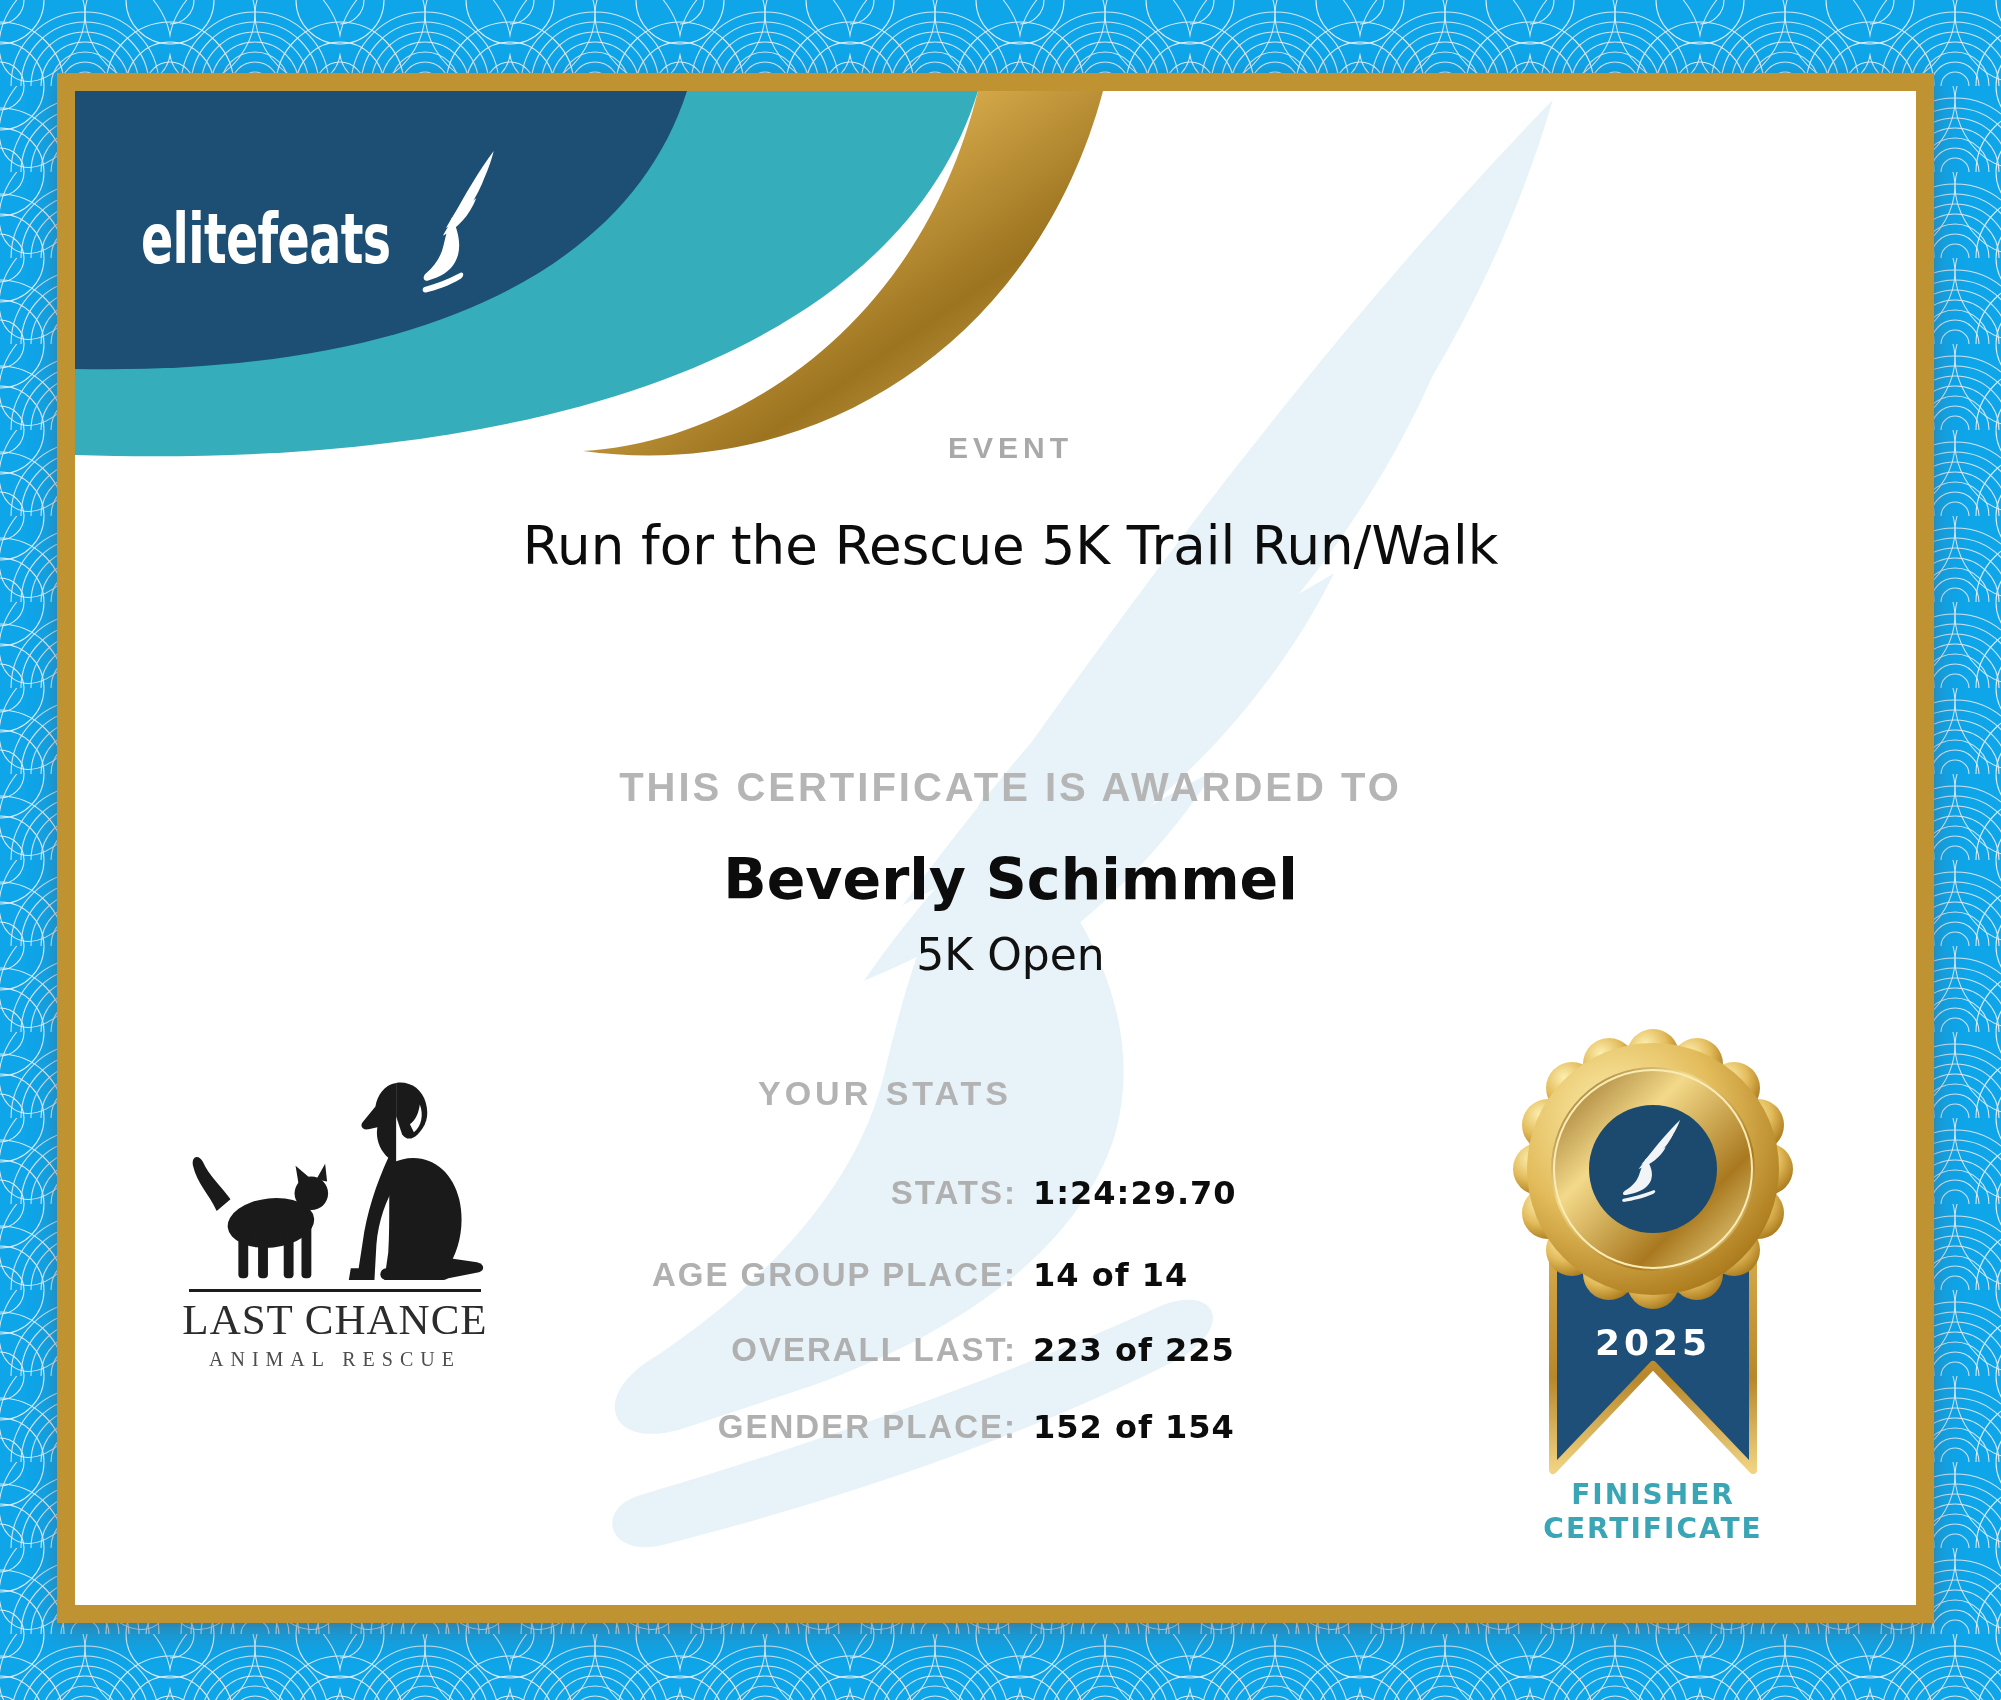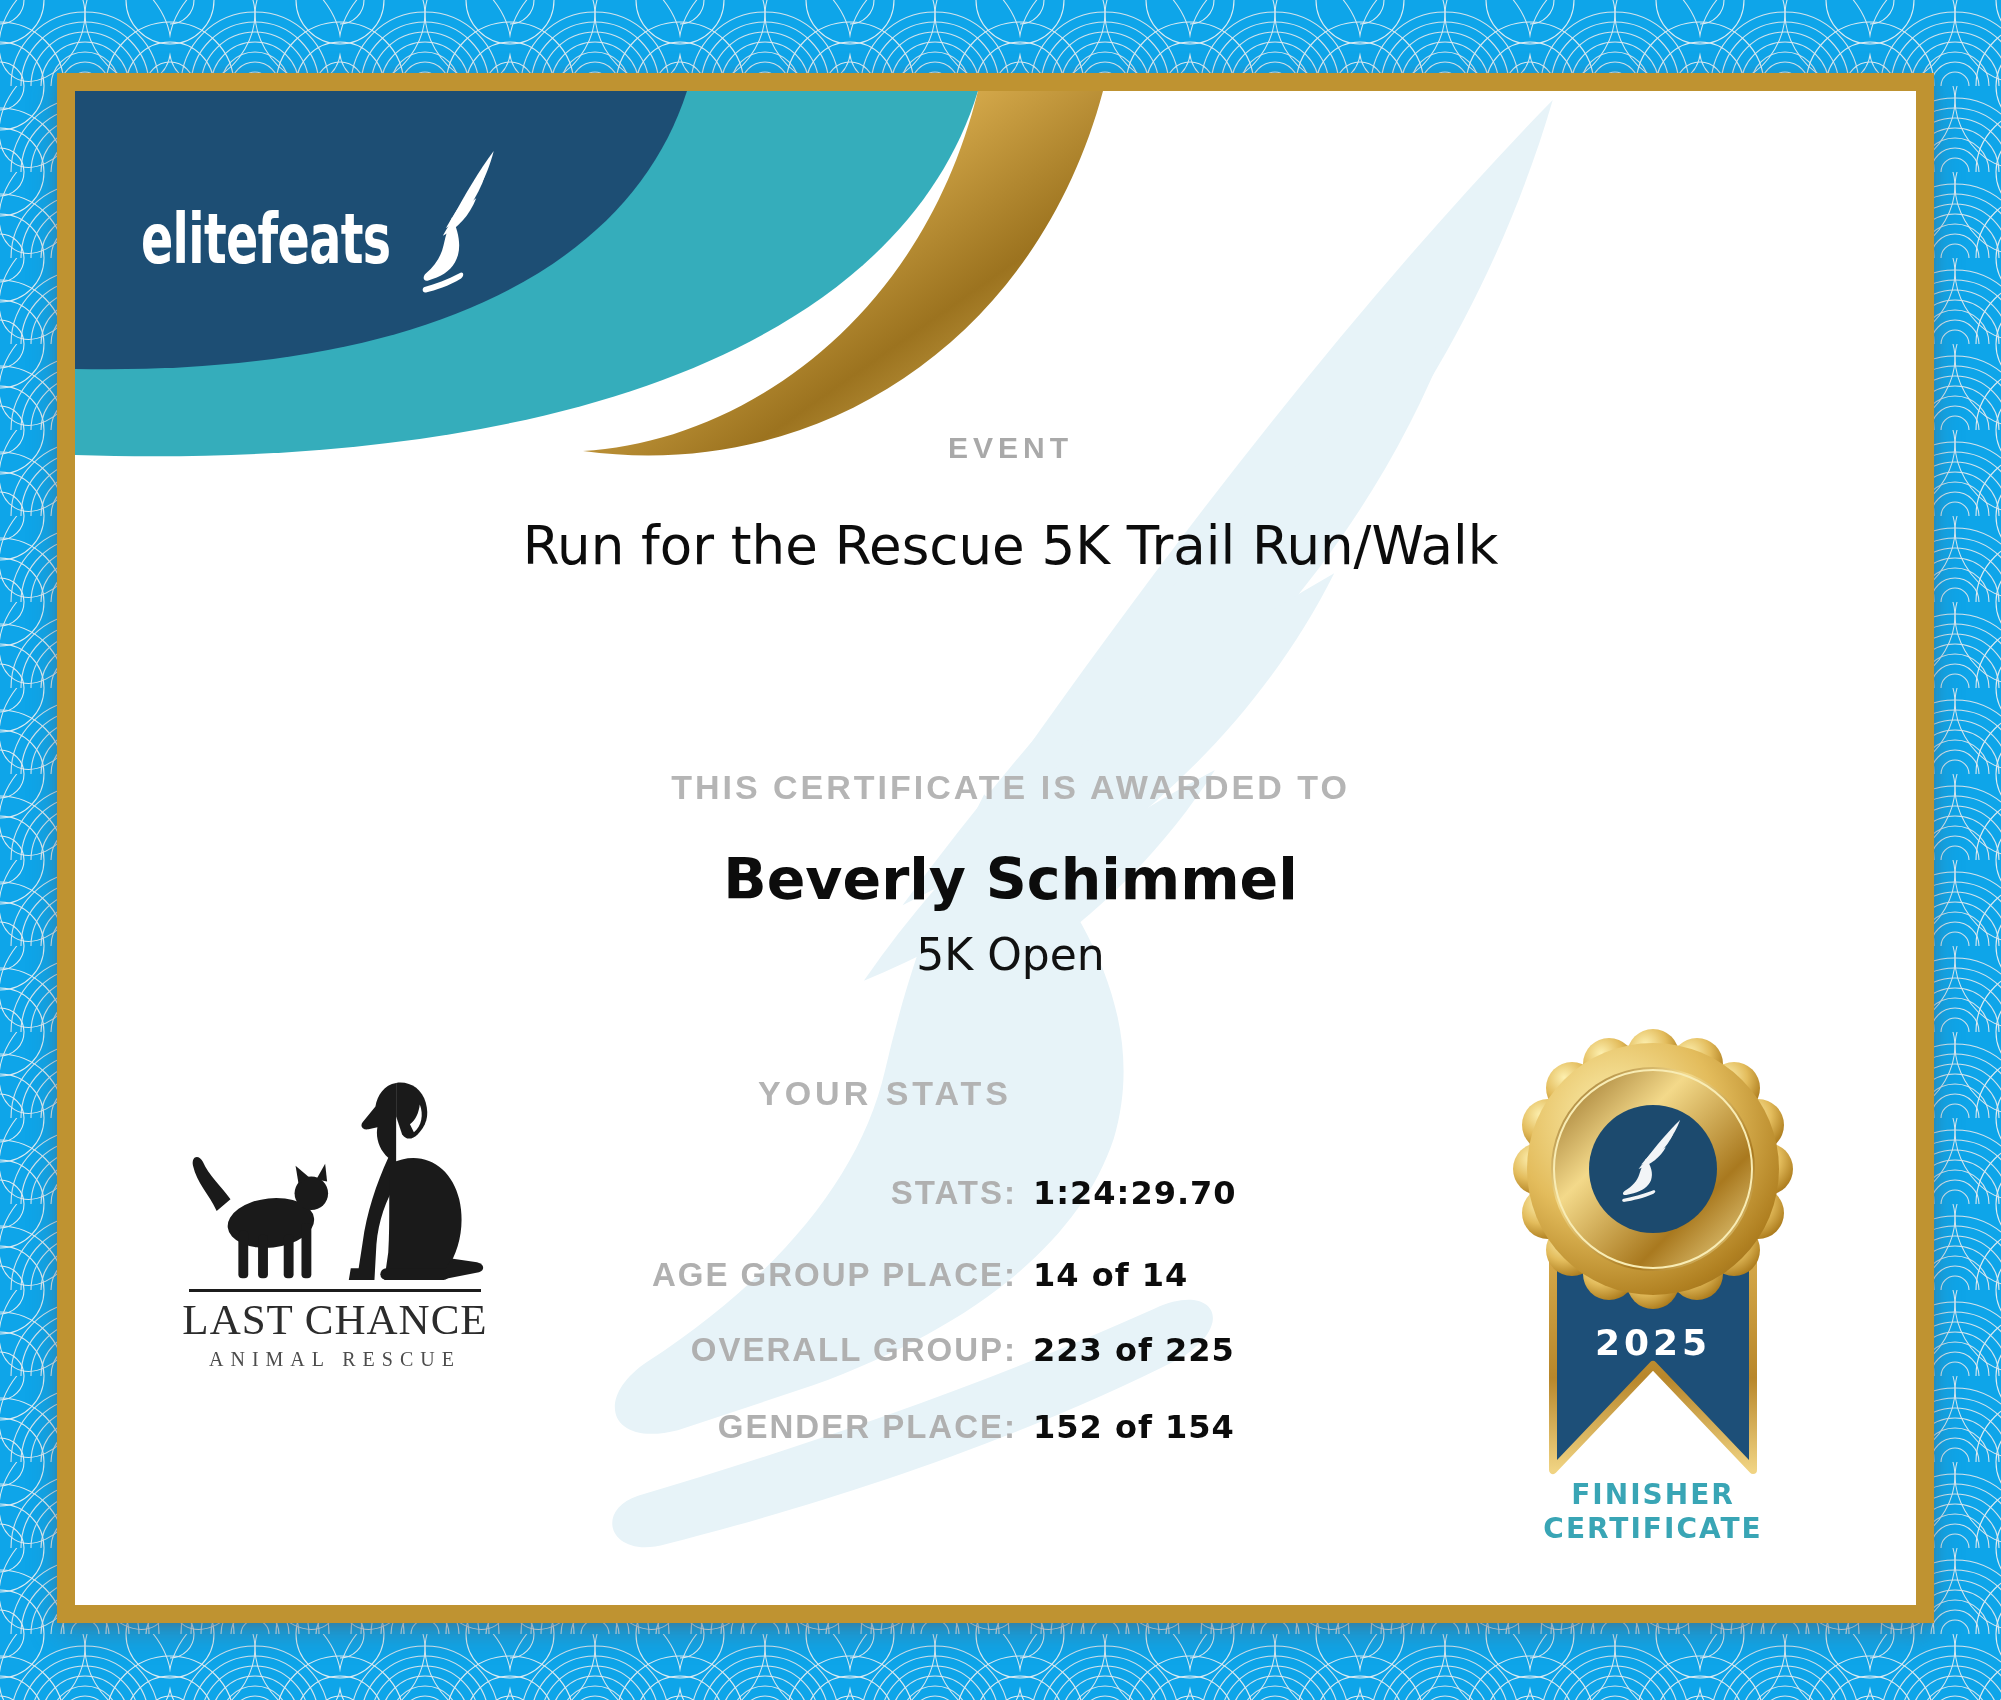--- a/index.html
+++ b/index.html
@@ -14,21 +14,21 @@
   .brand{position:absolute;left:66px;top:86px;display:flex;align-items:center;}
   .brand-text{color:#ffffff;font-weight:bold;font-size:70px;letter-spacing:-1px;
         transform:scaleX(.68);transform-origin:left center;white-space:nowrap;}
   .brand-shoe{width:76px;height:150px;margin-left:-88px;margin-top:-26px;}
   .content{position:absolute;left:15px;top:0;width:1841px;height:1514px;}
   .cline{position:absolute;left:0;width:100%;text-align:center;white-space:nowrap;}
   .event-label{top:340px;font-family:"Liberation Sans",sans-serif;font-weight:bold;
         font-size:30px;line-height:34px;letter-spacing:5px;color:#a9a9a9;}
   .event-title{top:424px;font-size:53px;line-height:62px;font-weight:normal;color:#0c0c0c;letter-spacing:0px;}
   .intro{top:676px;font-family:"Liberation Sans",sans-serif;font-weight:bold;
-        font-size:34px;line-height:40px;letter-spacing:3px;color:#b5b5b5;}
+        font-size:40px;line-height:40px;letter-spacing:3px;color:#b5b5b5;}
   .name{top:753px;font-size:57px;line-height:70px;font-weight:bold;color:#0c0c0c;}
   .division{top:838px;font-size:44px;line-height:52px;color:#111;}
   .stats-heading{position:absolute;left:0;top:982px;width:1590px;text-align:center;
         font-family:"Liberation Sans",sans-serif;font-weight:bold;font-size:34px;line-height:40px;
         letter-spacing:4px;color:#b3b3b3;white-space:nowrap;}
   .stat-row{position:absolute;left:0;width:927px;text-align:right;white-space:nowrap;
         font-family:"Liberation Sans",sans-serif;font-weight:bold;font-size:33px;line-height:40px;
         letter-spacing:2px;color:#b0b0b0;}
   .stat-value{position:absolute;left:943px;top:0;text-align:left;color:#0c0c0c;
         font-family:"DejaVu Sans",sans-serif;font-weight:bold;font-size:32px;letter-spacing:1px;}
@@ -134,21 +134,21 @@
 
       <div class="stat-row" style="top:1082px">
         <span>STATS:</span>
         <span class="stat-value">1:24:29.70</span>
       </div>
       <div class="stat-row" style="top:1164px">
         <span>AGE GROUP PLACE:</span>
         <span class="stat-value">14 of 14</span>
       </div>
       <div class="stat-row" style="top:1239px">
-        <span>OVERALL GROUP:</span>
+        <span>OVERALL LAST:</span>
         <span class="stat-value">223 of 225</span>
       </div>
       <div class="stat-row" style="top:1316px">
         <span>GENDER PLACE:</span>
         <span class="stat-value">152 of 154</span>
       </div>
     </div>
 
     <div class="sponsor">
       <svg viewBox="0 0 300 215" xmlns="http://www.w3.org/2000/svg">

